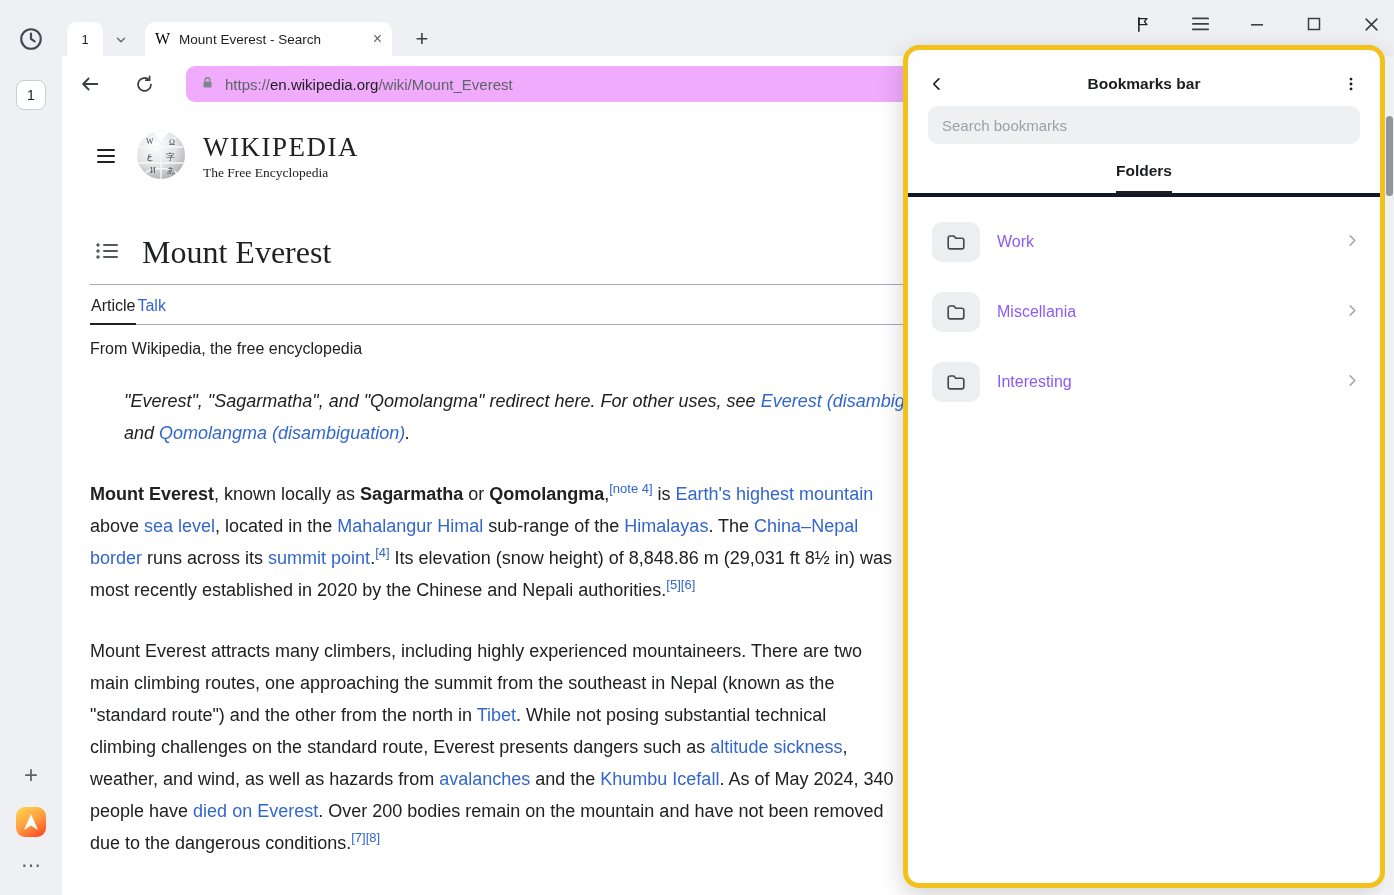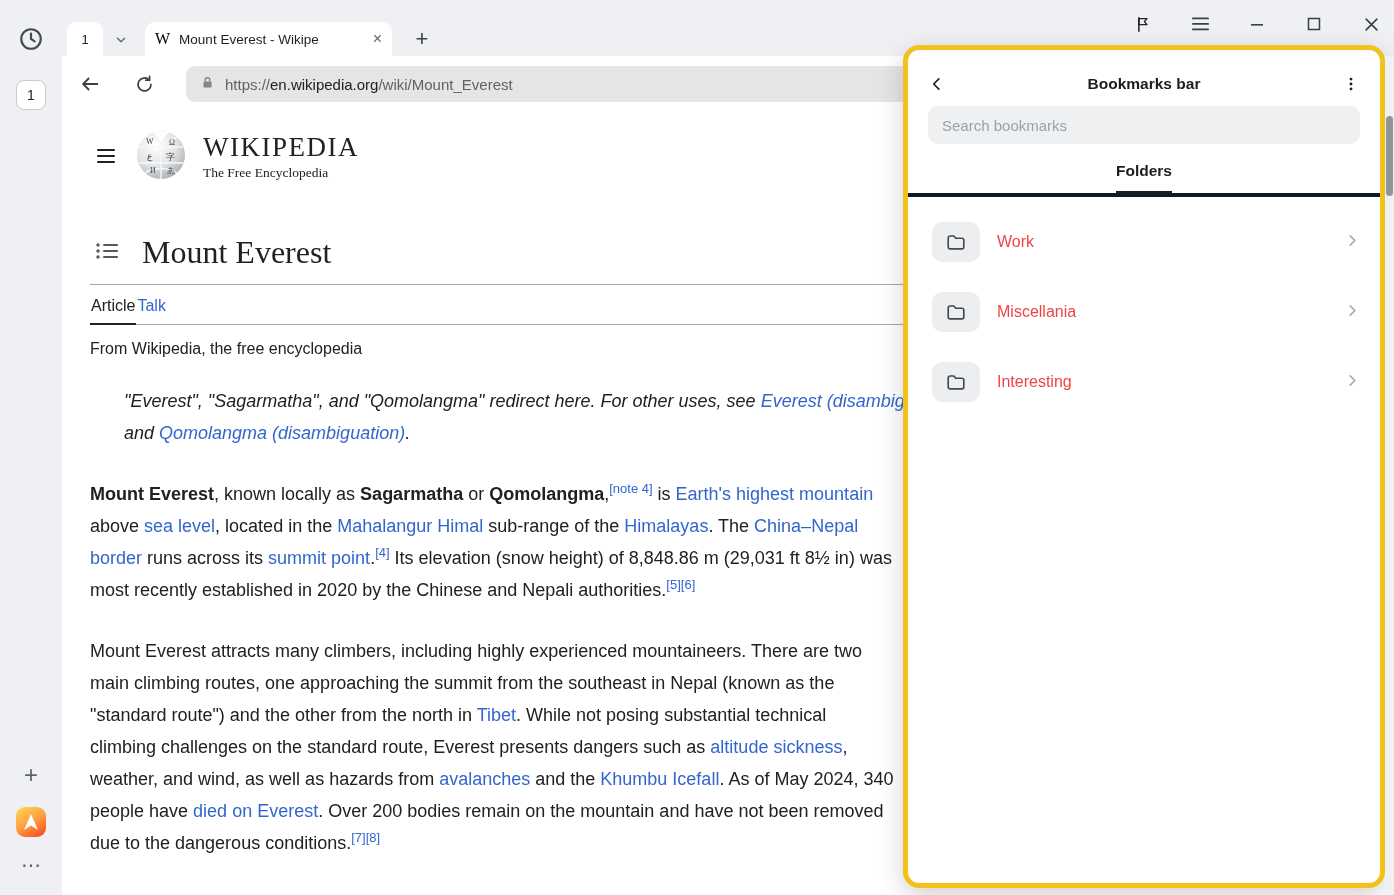--- a/index.html
+++ b/index.html
@@ -40,21 +40,21 @@
   .tab-close{font-size:16px;color:#5f6368;line-height:1;}
   .newtab-btn{position:absolute;left:345px;top:24px;width:30px;height:30px;display:flex;align-items:center;justify-content:center;
     font-size:22px;font-weight:300;color:#3c4043;}
   .top-icons{position:absolute;right:14px;top:8px;height:32px;display:flex;align-items:center;gap:39px;}
   .ti{width:18px;height:18px;display:flex;align-items:center;justify-content:center;}
 
   
   .toolbar{position:absolute;left:62px;right:9px;top:56px;height:56px;background:#fff;
     display:flex;align-items:center;padding-left:16px;}
   .nav-btn{width:24px;height:24px;display:flex;align-items:center;justify-content:center;margin-right:30px;}
-  .url-field{flex:1;height:36px;background:#e5e5e5;border-radius:9px;display:flex;align-items:center;
+  .url-field{flex:1;height:36px;background:#f0abfc;border-radius:9px;display:flex;align-items:center;
     padding:0 14px;gap:10px;margin-right:10px;font-size:15px;}
   .url-scheme,.url-path{color:#5f6368;}
   .url-host{color:var(--dark);}
 
   
   .content{position:absolute;left:62px;right:9px;top:112px;bottom:0;background:#fff;overflow:hidden;
     padding:14px 0 0 28px;color:#202122;}
   .wp-header{display:flex;align-items:center;margin-top:2px;}
   .wp-burger{margin:0 20px 0 7px;display:flex;flex-direction:column;gap:4px;}
   .wp-burger i{display:block;width:18px;height:2.2px;background:#202122;border-radius:1px;}
@@ -90,21 +90,21 @@
   .panel-tabs{display:flex;margin-top:18px;border-bottom:4px solid #0f172a;}
   .ptab{flex:1;text-align:center;font-size:15.5px;}
   .ptab span{display:inline-block;padding-bottom:11px;}
   .ptab.active{color:#1c1d1f;font-weight:700;}
   .ptab.active span{border-bottom:3px solid #1c1d1f;margin-bottom:-1px;}
   .ptab.inactive{color:#8f949a;}
   .folder-list{padding:10px 20px 0 24px;}
   .folder-row{display:flex;align-items:center;height:70px;}
   .folder-icon-box{width:48px;height:40px;border-radius:10px;background:#edeef0;
     display:flex;align-items:center;justify-content:center;}
-  .folder-label{margin-left:17px;font-size:16px;color:#ef4444;flex:1;}
+  .folder-label{margin-left:17px;font-size:16px;color:#8b5cf6;flex:1;}
 
   
   .scrollbar{position:absolute;right:0;top:56px;bottom:0;width:9px;background:#eff1f3;z-index:20;}
   .scroll-thumb{position:absolute;left:1px;top:60px;width:7px;height:80px;border-radius:4px;background:#8f959b;}
 </style>
 </head>
 <body>
 
 <div class="window">
 
@@ -124,21 +124,21 @@
 
   <div class="tabstrip">
     <div class="group-tab">1</div>
     <span class="group-chevron">
       <svg width="14" height="14" viewBox="0 0 16 16" fill="none">
         <path d="M4 6l4 4 4-4" stroke="#6b6f74" stroke-width="1.8" stroke-linecap="round" stroke-linejoin="round"></path>
       </svg>
     </span>
     <div class="main-tab">
       <span class="tab-favicon">W</span>
-      <span class="tab-title">Mount Everest - Wikipe</span>
+      <span class="tab-title">Mount Everest - Search</span>
       <span class="tab-close">×</span>
     </div>
     <span class="newtab-btn">+</span>
 
     <div class="top-icons">
       <span class="ti">
         <svg width="19" height="19" viewBox="0 0 24 24" fill="none">
           <path d="M6.5 3v18" stroke="#202124" stroke-width="2" stroke-linecap="round"></path>
           <path d="M6.5 4.2h10.8l-3.4 4 3.4 4H6.5z" stroke="#202124" stroke-width="1.8" stroke-linejoin="round"></path>
         </svg>

